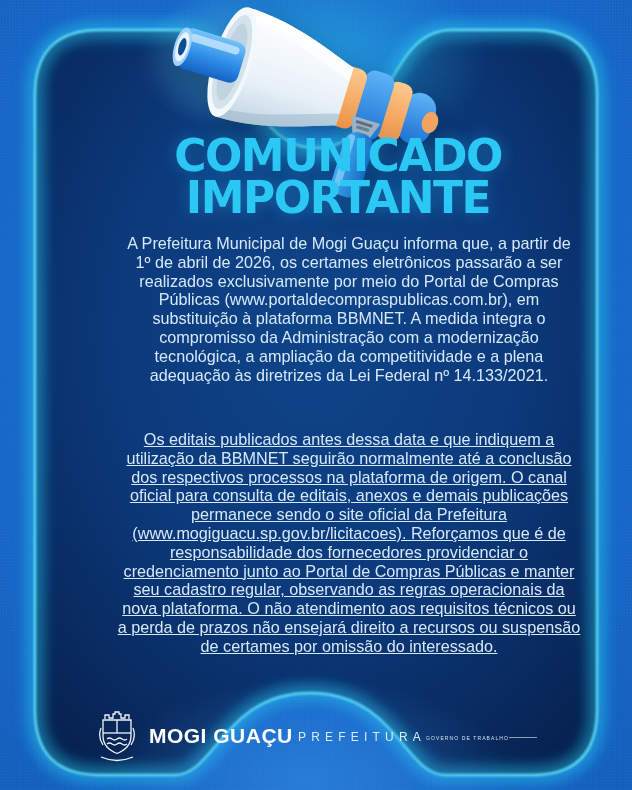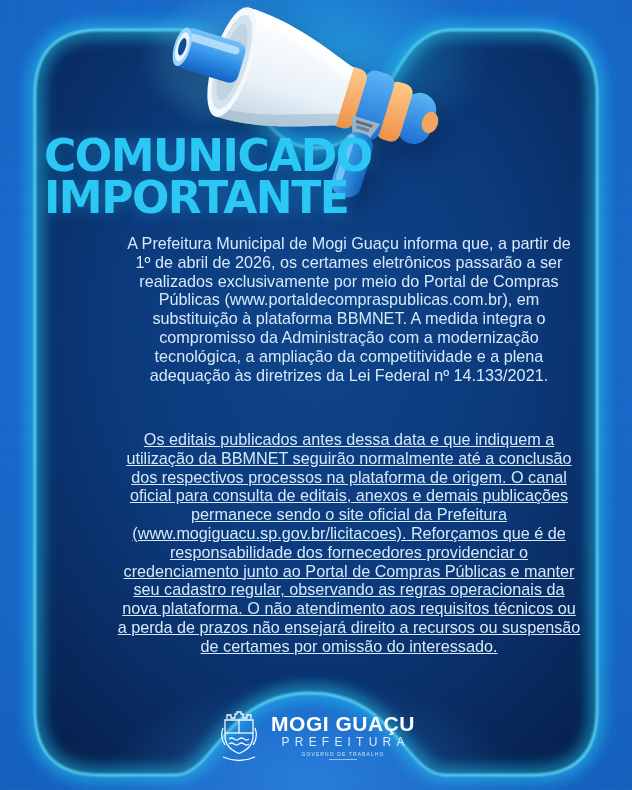--- a/index.html
+++ b/index.html
@@ -26,41 +26,41 @@
       radial-gradient(250px 155px at 318px 58px, rgba(45,200,235,.50), rgba(45,200,235,0) 68%),
       radial-gradient(120px 95px at 222px 60px, rgba(150,240,255,.28), rgba(150,240,255,0) 70%),
       radial-gradient(290px 150px at 310px 782px, rgba(70,165,250,.38), rgba(70,165,250,0) 70%);
   }
   .megaphone{
     position:absolute;left:160px;top:-16px;width:280px;height:250px;z-index:4;
     filter:drop-shadow(7px 11px 14px rgba(4,20,50,.35));
   }
   .title{
     position:absolute;left:0;right:0;top:135px;z-index:5;
-    white-space:pre-line;
+    text-align:center;white-space:pre-line;
     font-family:"DejaVu Sans",sans-serif;font-weight:bold;
     font-size:44px;line-height:42px;letter-spacing:-1.5px;
     color:#2bc7f5;
     text-shadow:0 0 16px rgba(43,199,245,.35);
     padding-left:44px;
   }
   .para{
     position:absolute;left:36px;width:626px;z-index:5;
     text-align:center;white-space:pre-line;
     font-size:16.2px;line-height:18.8px;
     color:#d6e9fb;
   }
   .para1{top:234px;}
   .para2{top:430px;text-decoration:underline;}
   .footer{
     position:absolute;left:0;right:0;top:708px;z-index:5;
     display:flex;justify-content:center;align-items:center;gap:10px;
   }
   .crest{flex:0 0 auto;}
-  .brand-col{display:flex;flex-direction:column;align-items:center;}
+  .brand-col{display:flex;flex-direction:row;align-items:center;}
   .brand-name{
     font-size:21px;font-weight:bold;letter-spacing:.5px;color:#ffffff;line-height:22px;
   }
   .brand-sub{
     margin-top:3px;font-size:12px;letter-spacing:5.2px;text-indent:5.2px;
     color:#dcebfa;line-height:9px;
   }
   .brand-tagline{
     margin-top:4px;font-size:5px;letter-spacing:1.1px;color:#cfe2f5;line-height:6px;
   }

